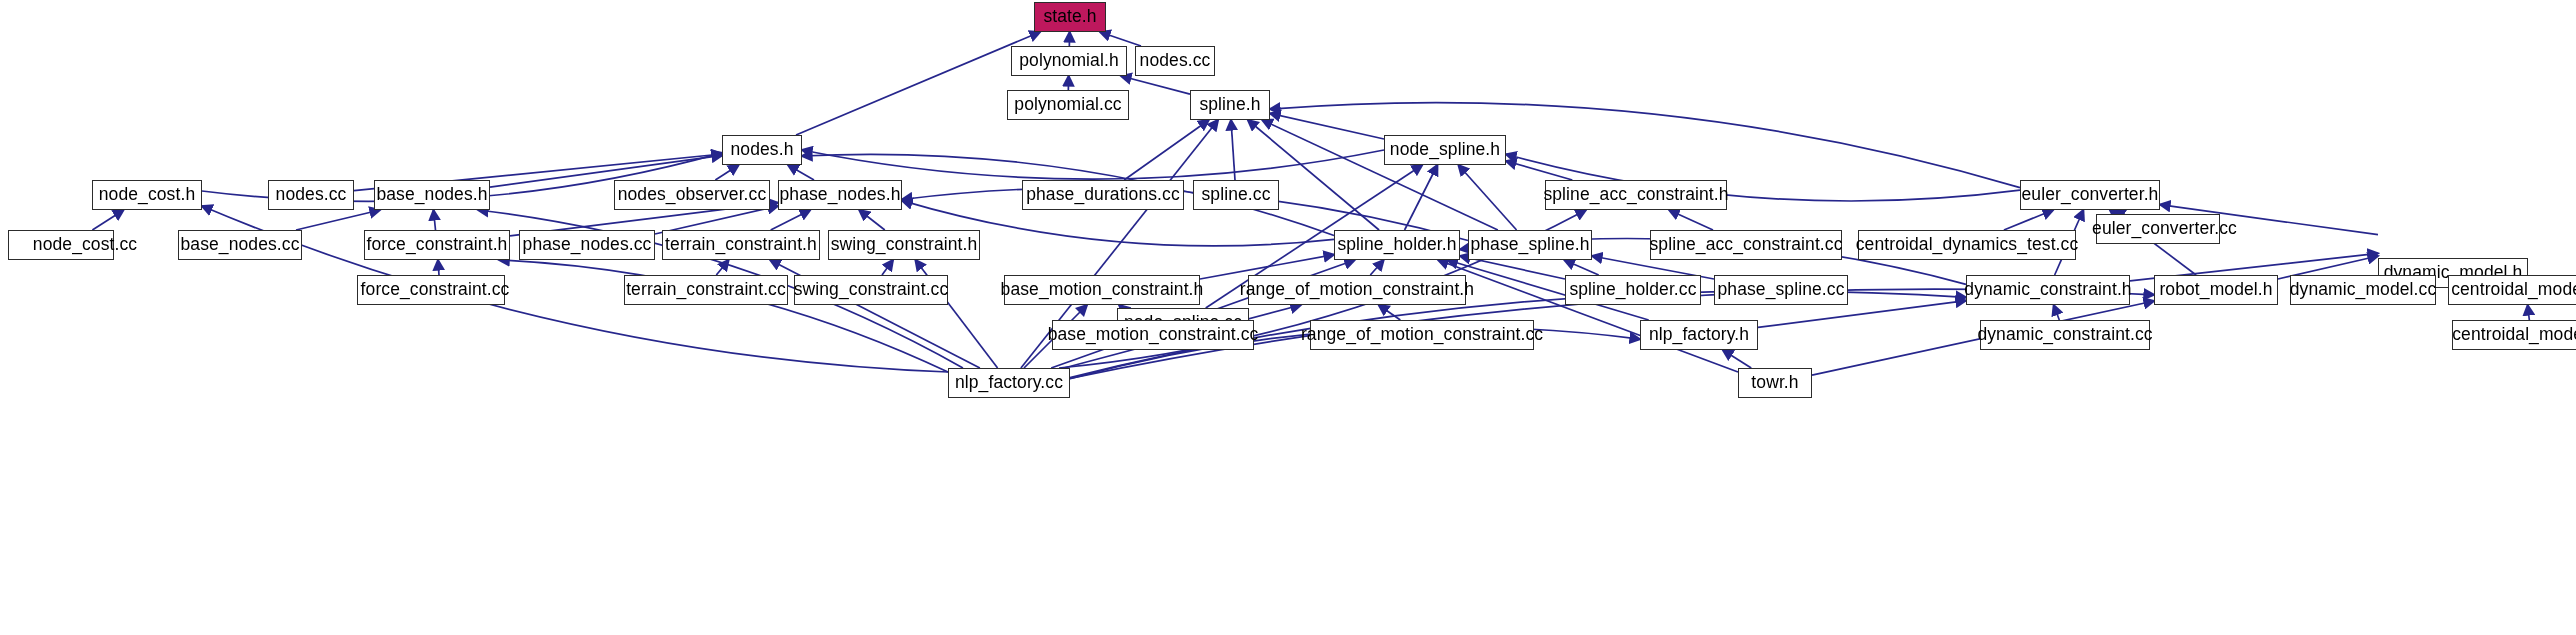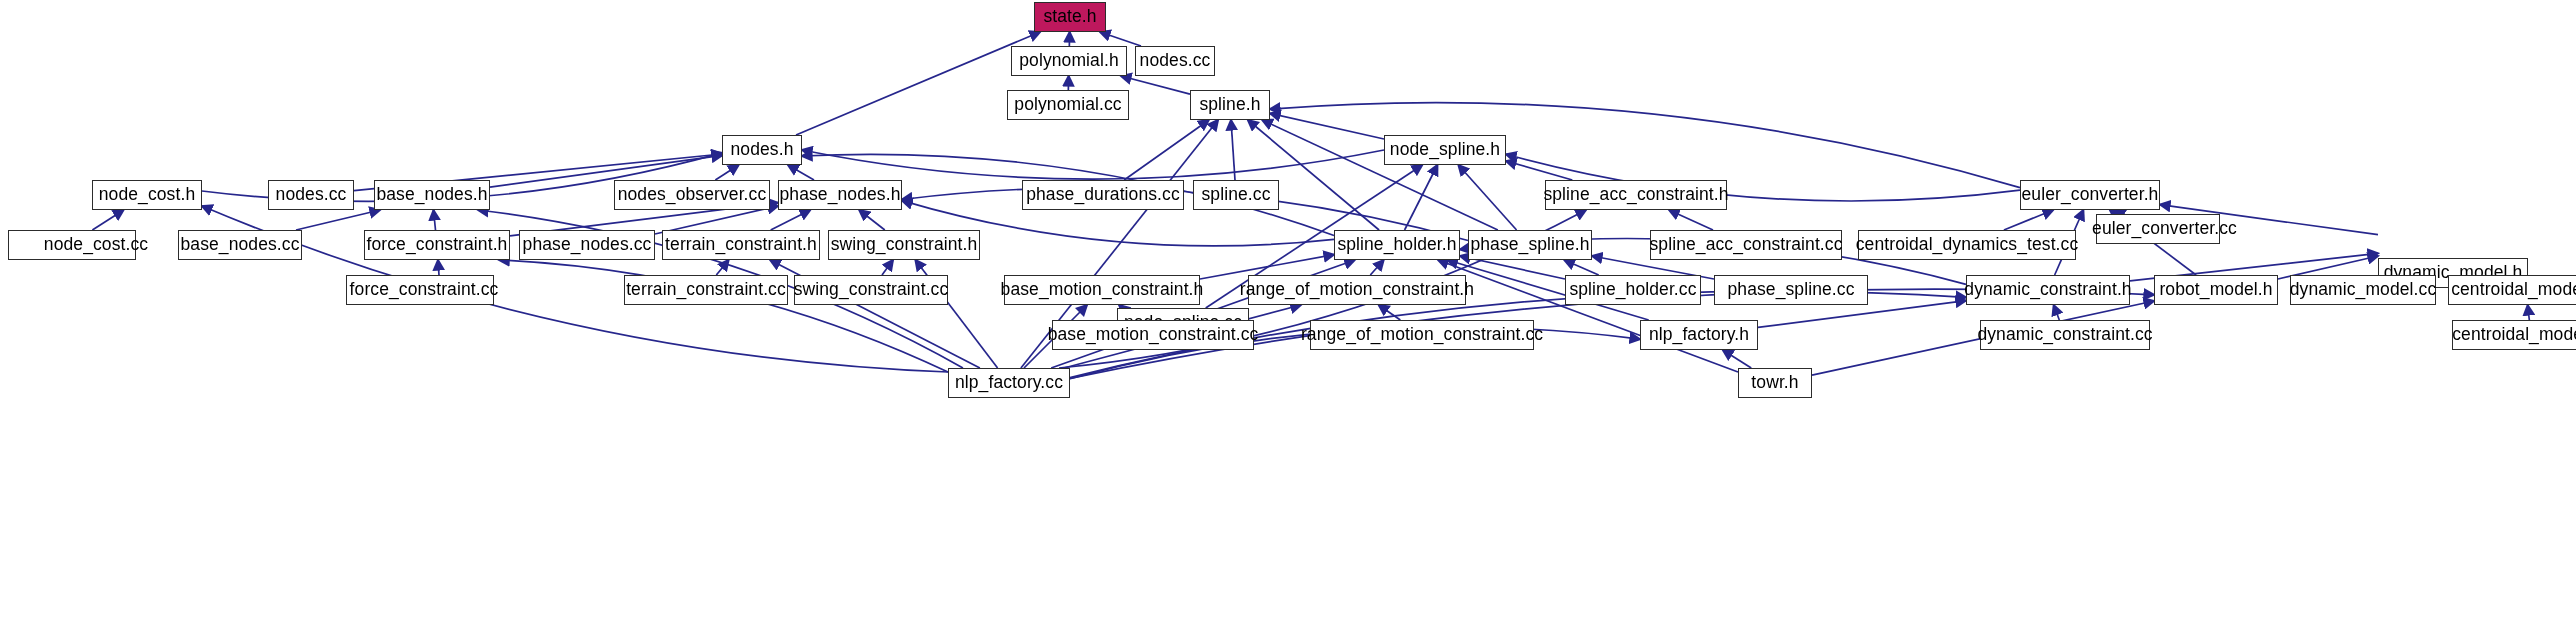--- a/index.html
+++ b/index.html
@@ -134,38 +134,38 @@
       <div class="node" style="left: 1193px; top: 180px; width: 86px;">spline.cc</div>
       <div class="node" style="left: 2020px; top: 180px; width: 140px;">euler_converter.h</div>
       <div class="node" style="left: 92px; top: 180px; width: 110px;">node_cost.h</div>
       <div class="node" style="left: 268px; top: 180px; width: 86px;">nodes.cc</div>
       <div class="node" style="left: 374px; top: 180px; width: 116px;">base_nodes.h</div>
       <div class="node" style="left: 614px; top: 180px; width: 156px;">nodes_observer.cc</div>
       <div class="node" style="left: 778px; top: 180px; width: 124px;">phase_nodes.h</div>
       <div class="node" style="left: 1545px; top: 180px; width: 182px;">spline_acc_constraint.h</div>
       <div class="node" style="left: 1117px; top: 308px; width: 132px;">node_spline.cc</div>
       <div class="node" style="left: 2378px; top: 230px; width: 150px; margin-top: 28px;">dynamic_model.h</div>
-      <div class="node" style="left: 8px; top: 230px; width: 128px; padding-left: 48px;">node_cost.cc</div>
+      <div class="node" style="left: 8px; top: 230px; width: 106px; padding-left: 48px;">node_cost.cc</div>
       <div class="node" style="left: 178px; top: 230px; width: 124px;">base_nodes.cc</div>
       <div class="node" style="left: 364px; top: 230px; width: 146px;">force_constraint.h</div>
       <div class="node" style="left: 519px; top: 230px; width: 136px;">phase_nodes.cc</div>
       <div class="node" style="left: 662px; top: 230px; width: 158px;">terrain_constraint.h</div>
       <div class="node" style="left: 828px; top: 230px; width: 152px;">swing_constraint.h</div>
       <div class="node" style="left: 1334px; top: 230px; width: 126px;">spline_holder.h</div>
       <div class="node" style="left: 1468px; top: 230px; width: 124px;">phase_spline.h</div>
       <div class="node" style="left: 1650px; top: 230px; width: 192px;">spline_acc_constraint.cc</div>
       <div class="node" style="left: 1858px; top: 230px; width: 218px;">centroidal_dynamics_test.cc</div>
       <div class="node" style="left: 2096px; top: 214px; width: 124px; padding-left: 13px;">euler_converter.cc</div>
-      <div class="node" style="left: 346px; top: 275px; width: 148px; padding-left: 8px;">force_constraint.cc</div>
+      <div class="node" style="left: 357px; top: 275px; width: 148px; padding-left: 8px;">force_constraint.cc</div>
       <div class="node" style="left: 624px; top: 275px; width: 164px;">terrain_constraint.cc</div>
       <div class="node" style="left: 794px; top: 275px; width: 154px;">swing_constraint.cc</div>
       <div class="node" style="left: 1004px; top: 275px; width: 196px;">base_motion_constraint.h</div>
       <div class="node" style="left: 1248px; top: 275px; width: 218px;">range_of_motion_constraint.h</div>
       <div class="node" style="left: 1565px; top: 275px; width: 136px;">spline_holder.cc</div>
-      <div class="node" style="left: 1714px; top: 275px; width: 154px;">phase_spline.cc</div>
+      <div class="node" style="left: 1714px; top: 275px; width: 134px;">phase_spline.cc</div>
       <div class="node" style="left: 1966px; top: 275px; width: 164px;">dynamic_constraint.h</div>
       <div class="node" style="left: 2154px; top: 275px; width: 124px;">robot_model.h</div>
       <div class="node" style="left: 2290px; top: 275px; width: 146px;">dynamic_model.cc</div>
       <div class="node" style="left: 2448px; top: 275px; width: 156px;">centroidal_model.h</div>
       <div class="node" style="left: 1052px; top: 320px; width: 202px;">base_motion_constraint.cc</div>
       <div class="node" style="left: 1310px; top: 320px; width: 224px;">range_of_motion_constraint.cc</div>
       <div class="node" style="left: 1640px; top: 320px; width: 118px;">nlp_factory.h</div>
       <div class="node" style="left: 1980px; top: 320px; width: 170px;">dynamic_constraint.cc</div>
       <div class="node" style="left: 2452px; top: 320px; width: 158px;">centroidal_model.cc</div>
       <div class="node" style="left: 948px; top: 368px; width: 122px;">nlp_factory.cc</div>

